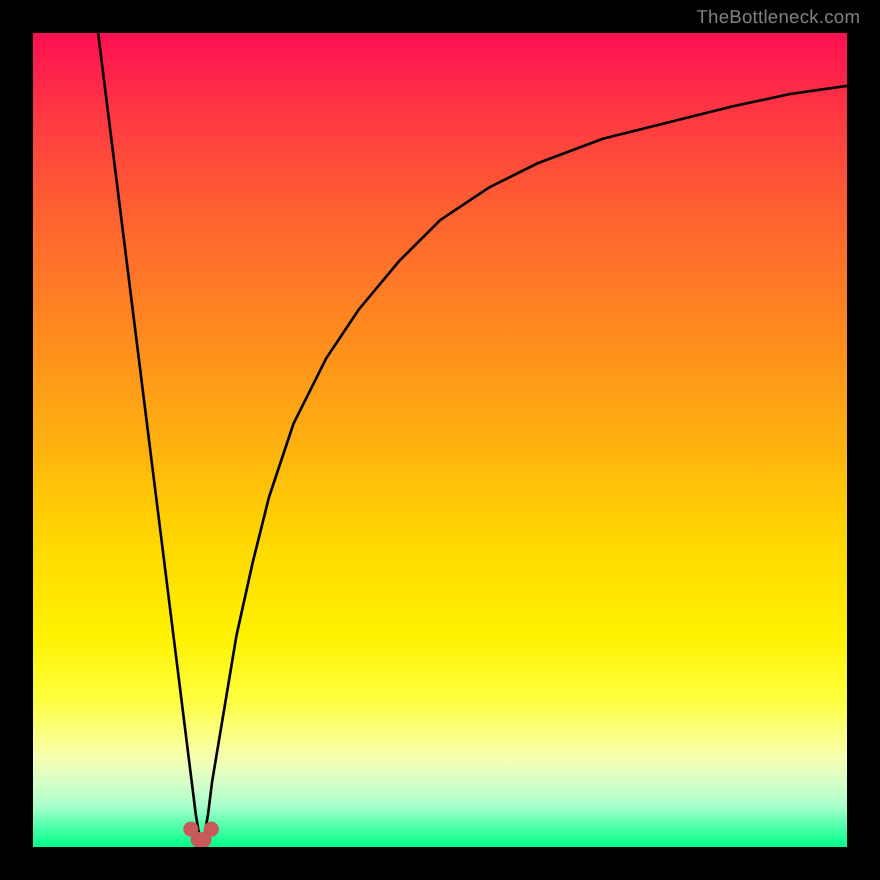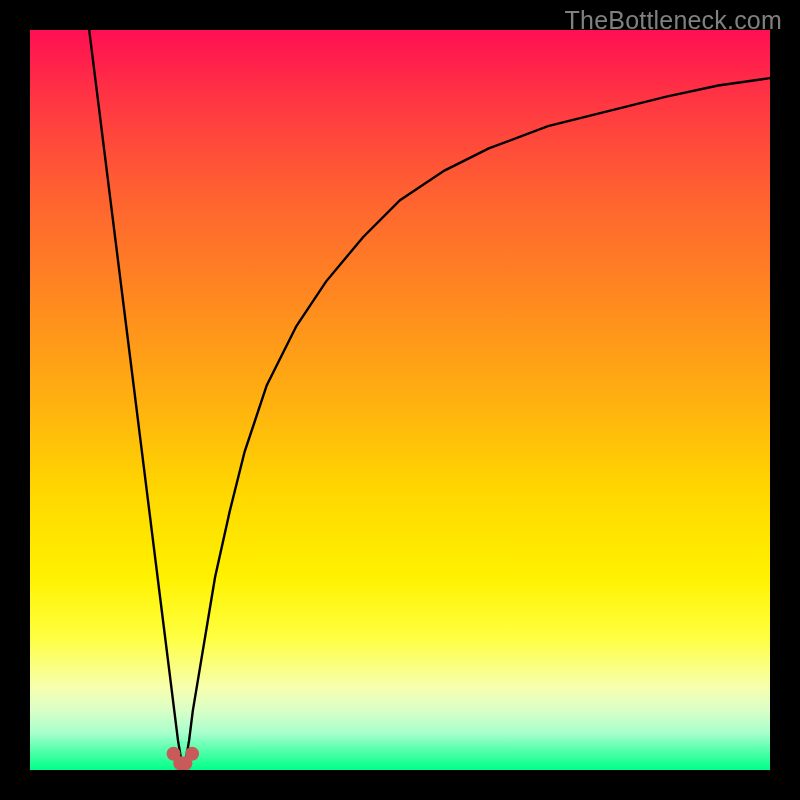--- a/index.html
+++ b/index.html
@@ -9,21 +9,21 @@
     height: 800px;
     overflow: hidden;
     background: #000;
     font-family: Arial, Helvetica, sans-serif;
   }
   .attribution {
     position: absolute;
     top: 6px;
     right: 18px;
     color: #808080;
-    font-size: 25px;
+    font-size: 17px;
     font-weight: 400;
     letter-spacing: 0.2px;
     z-index: 4;
   }
   .plot-area {
     position: absolute;
     left: 30px;
     top: 30px;
     width: 740px;
     height: 740px;

